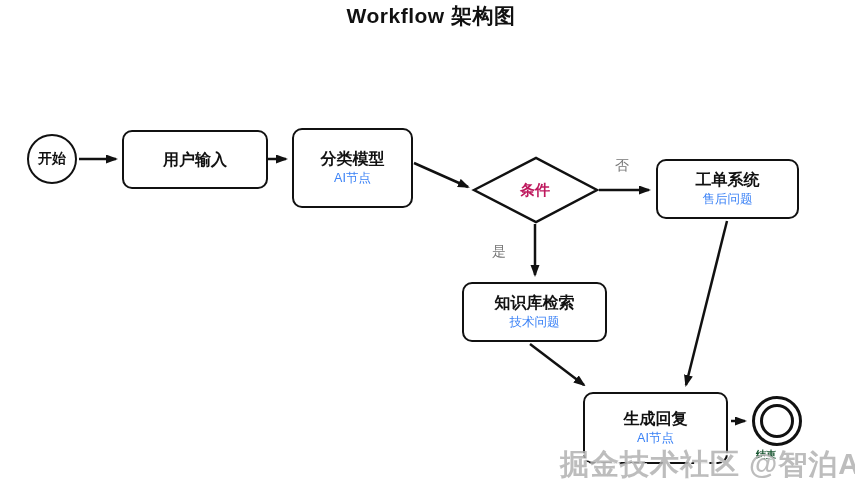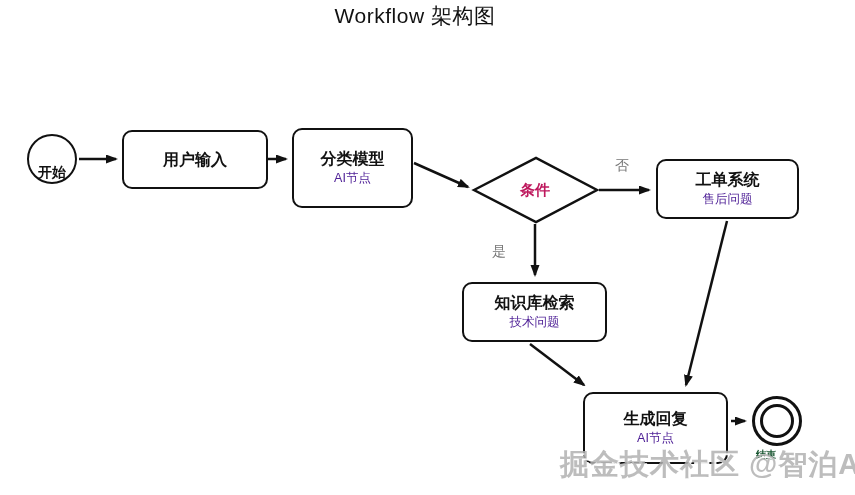--- a/index.html
+++ b/index.html
@@ -2,33 +2,33 @@
 <html><head>
 <meta charset="utf-8">
 <style>
   html,body{margin:0;padding:0;background:#ffffff;}
   .canvas{
     position:relative;width:855px;height:495px;background:#ffffff;overflow:hidden;
     font-family:"Liberation Sans","DejaVu Sans",sans-serif;color:#111;
   }
   .title{
     position:absolute;top:2px;left:0;width:830px;text-align:center;
-    font-size:21px;font-weight:400;color:#111;letter-spacing:0.5px;
+    font-size:21px;font-weight:700;color:#111;letter-spacing:0.5px;padding-left:16px;
   }
   svg.edges{position:absolute;left:0;top:0;width:855px;height:495px;z-index:1;}
   .node{
     position:absolute;background:#fff;border:2.5px solid #111;border-radius:10px;
     display:flex;flex-direction:column;align-items:center;justify-content:center;
     z-index:2;box-sizing:border-box;
   }
   .node .ttl{font-size:16px;font-weight:700;color:#111;line-height:1.25;}
-  .node .sub{font-size:12.5px;font-weight:400;color:#4c1d95;line-height:1.3;margin-top:1px;}
+  .node .sub{font-size:12.5px;font-weight:400;color:#3b82f6;line-height:1.3;margin-top:1px;}
   .circle-node{
     position:absolute;width:50px;height:50px;border:2.5px solid #111;border-radius:50%;
-    background:#fff;display:flex;align-items:flex-end;justify-content:center;
+    background:#fff;display:flex;align-items:center;justify-content:center;
     font-size:14px;font-weight:700;z-index:2;box-sizing:border-box;
   }
   .end-outer{
     position:absolute;left:752px;top:396px;width:50px;height:50px;border:3px solid #111;
     border-radius:50%;background:#fff;z-index:2;box-sizing:border-box;
     display:flex;align-items:center;justify-content:center;
   }
   .end-inner{
     width:34px;height:34px;border:3px solid #111;border-radius:50%;background:#fff;
     box-sizing:border-box;

